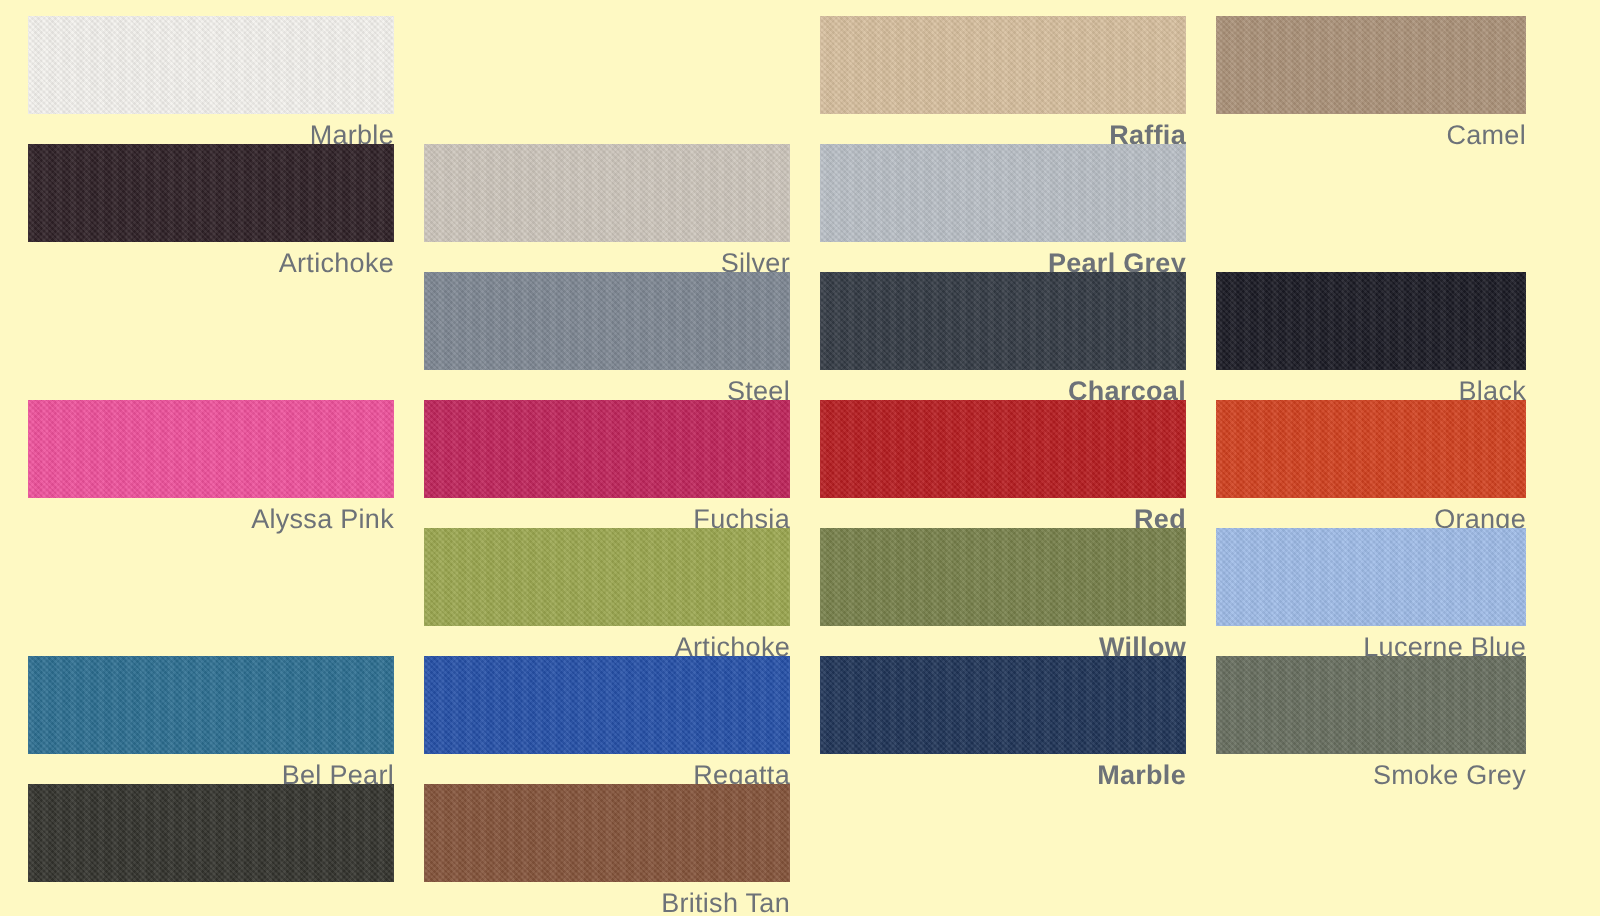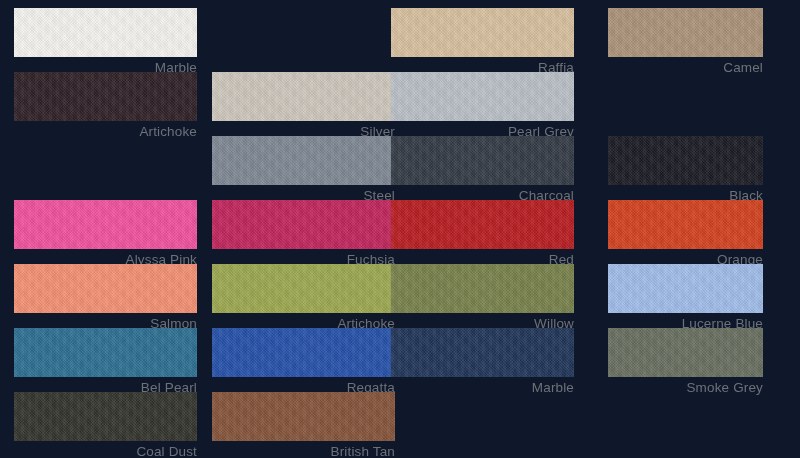--- a/index.html
+++ b/index.html
@@ -10,32 +10,32 @@
     height: 458px;
     background: #ffffff;
     font-family: "Liberation Sans", sans-serif;
     overflow: hidden;
   }
 
   #swatch-grid {
     position: relative;
     width: 800px;
     height: 458px;
-    background: #0f172a;
+    background: #fef9c3;
   }
 
   .swatch-cell {
     position: absolute;
     width: 183px;
   }
 
   
   .col-0 { left: 14px; }
   .col-1 { left: 212px; }
-  .col-2 { left: 391px; }
+  .col-2 { left: 410px; font-weight: bold; }
   .col-3 { left: 608px; width: 155px; }
 
   
   .row-0 { top: 8px; }
   .row-1 { top: 72px; }
   .row-2 { top: 136px; }
   .row-3 { top: 200px; }
   .row-4 { top: 264px; }
   .row-5 { top: 328px; }
   .row-6 { top: 392px; }
@@ -144,24 +144,20 @@
       <span class="swatch-label">Fuchsia</span>
     </div>
     <div class="swatch-cell col-2 row-3">
       <div class="swatch-chip" style="background-color: rgb(183, 28, 32);"></div>
       <span class="swatch-label">Red</span>
     </div>
     <div class="swatch-cell col-3 row-3">
       <div class="swatch-chip" style="background-color: rgb(210, 65, 31);"></div>
       <span class="swatch-label">Orange</span>
     </div>
-    <div class="swatch-cell col-0 row-4">
-      <div class="swatch-chip" style="background-color: rgb(242, 144, 114);"></div>
-      <span class="swatch-label">Salmon</span>
-    </div>
     <div class="swatch-cell col-1 row-4">
       <div class="swatch-chip" style="background-color: rgb(155, 167, 79);"></div>
       <span class="swatch-label">Artichoke</span>
     </div>
     <div class="swatch-cell col-3 row-4">
       <div class="swatch-chip" style="background-color: rgb(159, 188, 232);"></div>
       <span class="swatch-label">Lucerne Blue</span>
     </div>
     <div class="swatch-cell col-2 row-4">
       <div class="swatch-chip" style="background-color: rgb(119, 128, 74);"></div>
@@ -178,19 +174,18 @@
     <div class="swatch-cell col-2 row-5">
       <div class="swatch-chip" style="background-color: rgb(31, 52, 87);"></div>
       <span class="swatch-label">Marble</span>
     </div>
     <div class="swatch-cell col-3 row-5">
       <div class="swatch-chip" style="background-color: rgb(103, 110, 95);"></div>
       <span class="swatch-label">Smoke Grey</span>
     </div>
     <div class="swatch-cell col-0 row-6">
       <div class="swatch-chip" style="background-color: rgb(51, 51, 45);"></div>
-      <span class="swatch-label">Coal Dust</span>
     </div>
     <div class="swatch-cell col-1 row-6">
       <div class="swatch-chip" style="background-color: rgb(132, 83, 58);"></div>
       <span class="swatch-label">British Tan</span>
     </div>
   </div>
 
 </body></html>

